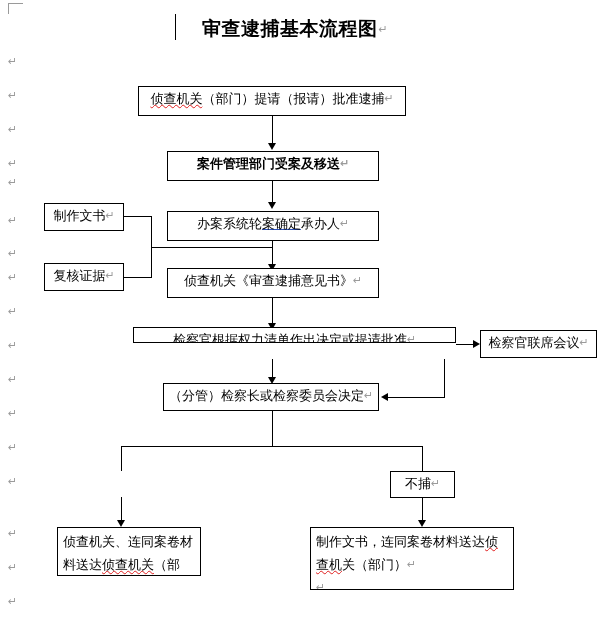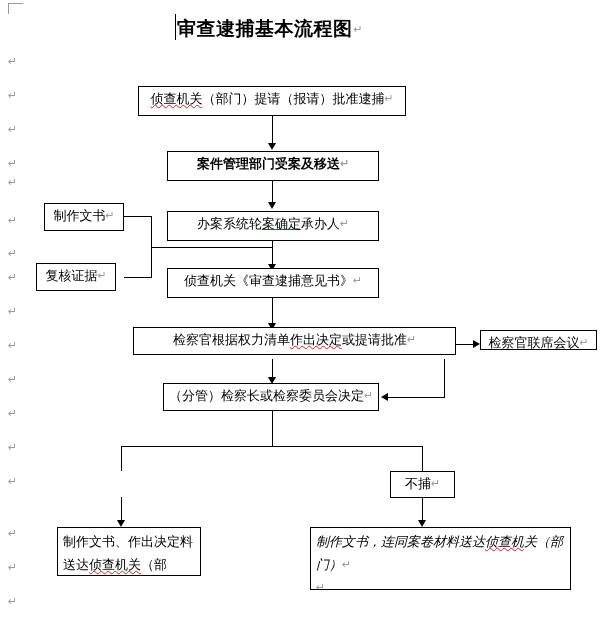--- a/index.html
+++ b/index.html
@@ -36,20 +36,21 @@
   }
 
   
   .title {
     position: absolute;
     font-weight: bold;
     font-size: 19px;
     color: #000000;
     letter-spacing: 0.5px;
     white-space: nowrap;
+    margin-left: 25px;
   }
   .title .pmark {
     font-weight: normal;
     font-size: 11px;
     color: #9b9b9b;
     vertical-align: 2px;
     margin-left: 1px;
   }
   .caret {
     position: absolute;
@@ -210,46 +211,46 @@
   </div>
 
   <div class="box" style="left:167px; top:211px; width:212px; height:30px;">
     <span>办案系统轮</span><span class="hyper">案确定</span><span>承办人</span><span class="pmark">↵</span>
   </div>
 
   <div class="box" style="left:167px; top:268px; width:212px; height:30px;">
     <span>侦查机关《审查逮捕意见书》</span><span class="pmark">↵</span>
   </div>
 
-  <div class="box" style="left:133px; top:327px; width:323px; height:28px;">
+  <div class="box" style="left:133px; top:327px; width:323px; height:16px;">
     <span>检察官根据权力清单</span><span class="sq">作出决定</span><span>或提请批准</span><span class="pmark">↵</span>
   </div>
 
-  <div class="box" style="left:480px; top:330px; width:117px; height:20px;">
+  <div class="box" style="left:480px; top:330px; width:117px; height:28px;">
     <span>检察官联席会议</span><span class="pmark">↵</span>
   </div>
 
   <div class="box" style="left:163px; top:383px; width:216px; height:28px;">
     <span>（分管）检察长或检察委员会决定</span><span class="pmark">↵</span>
   </div>
 
   <div class="box" style="left:44px; top:203px; width:80px; height:28px;">
     <span>制作文书</span><span class="pmark">↵</span>
   </div>
 
-  <div class="box" style="left:36px; top:263px; width:80px; height:28px;text-align:center;">
+  <div class="box" style="left:44px; top:263px; width:80px; height:28px;text-align:center;">
     <span>复核证据</span><span class="pmark">↵</span>
   </div>
 
 
   <div class="box" style="left:390px; top:471px; width:65px; height:27px;">
     <span>不捕</span><span class="pmark">↵</span>
   </div>
 
   <div class="box multiline" style="left:57px; top:527px; width:144px; height:49px; font-size:13px;">
-    <span>制作文书、作出决定</span><span>料送达</span><span class="sq">侦查机关</span><span>（部</span>
-  </div>
-
-  <div class="box multiline" style="left:310px; top:527px; width:261px; height:63px; font-size:13px;font-style:italic;">
+    <span>侦查机关、连同案卷材</span><span>料送达</span><span class="sq">侦查机关</span><span>（部</span>
+  </div>
+
+  <div class="box multiline" style="left:310px; top:527px; width:204px; height:63px; font-size:13px;">
     <span>制作文书，连同案卷材料送达</span><span class="sq">侦查机</span><span>关（部门）</span><span class="pmark">↵</span><br><span class="pmark">↵</span>
   </div>
 
 </div>
 
 </body></html>

